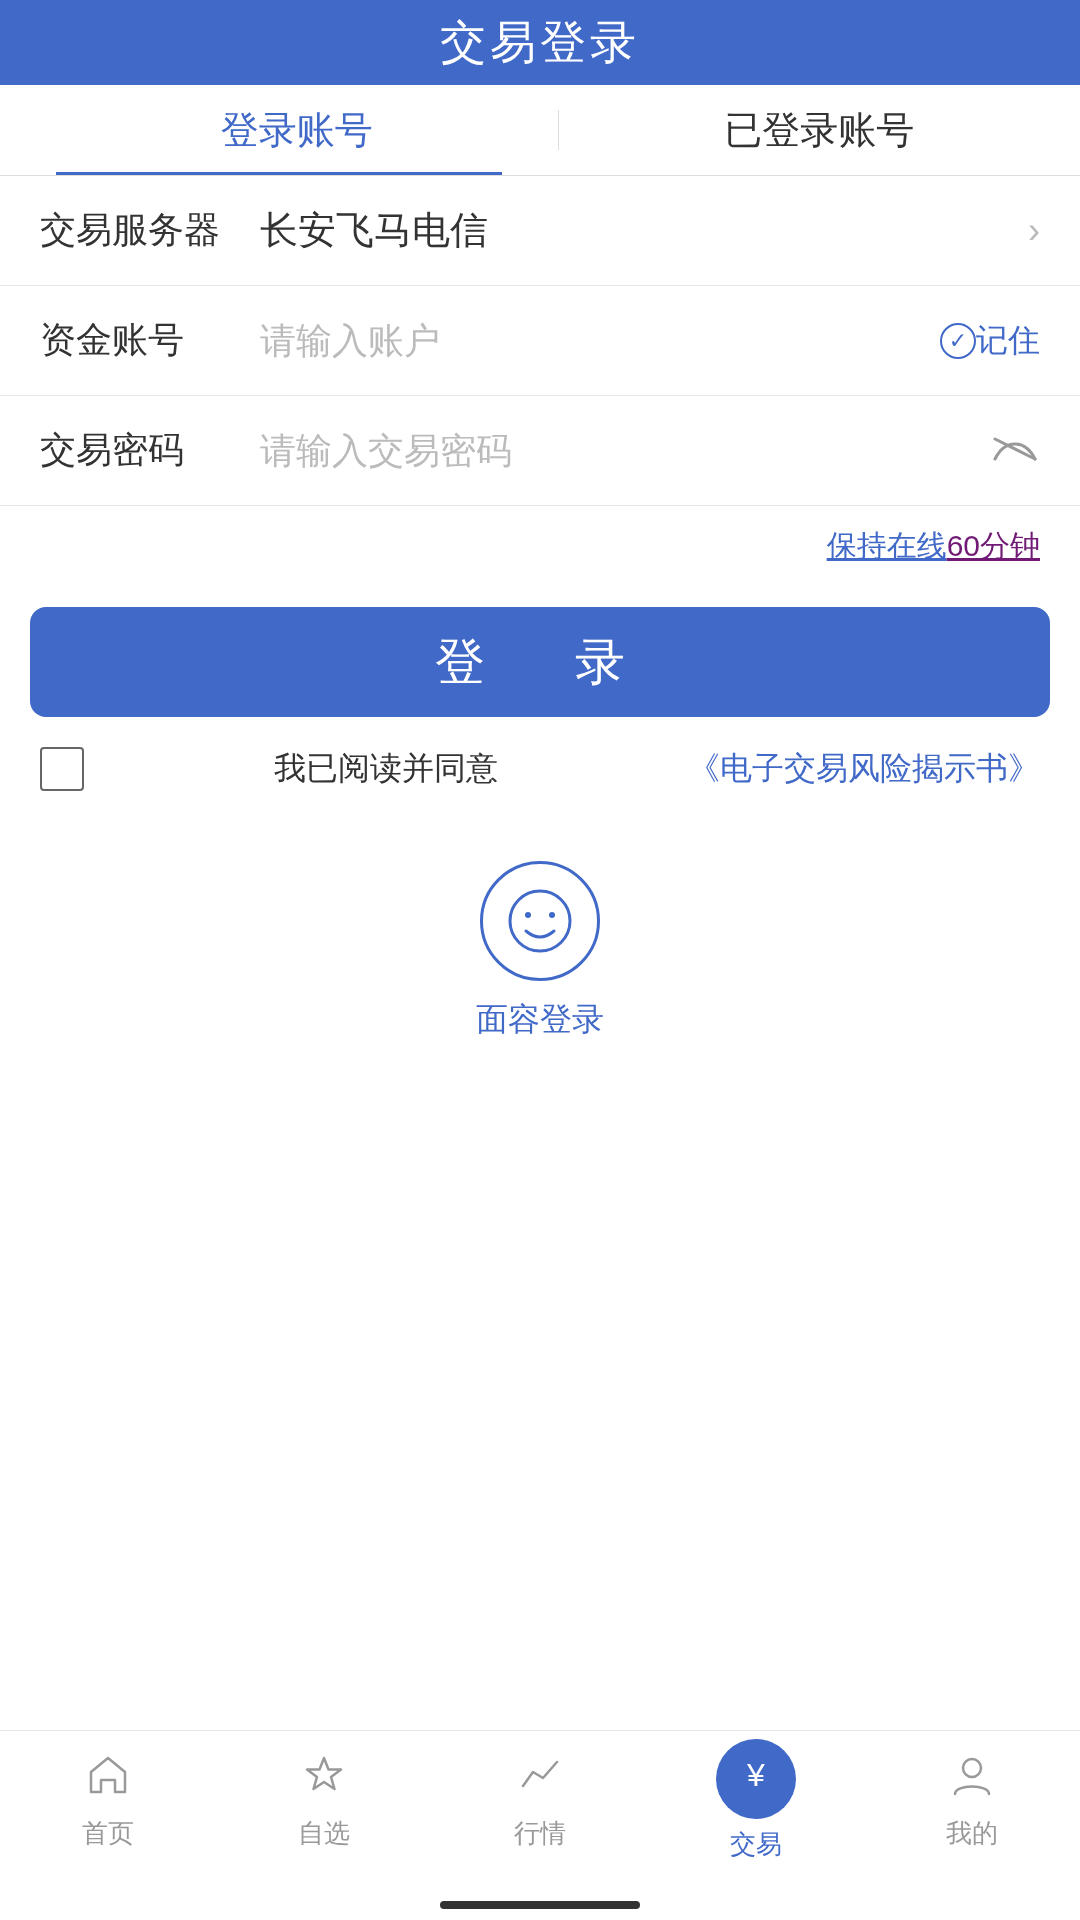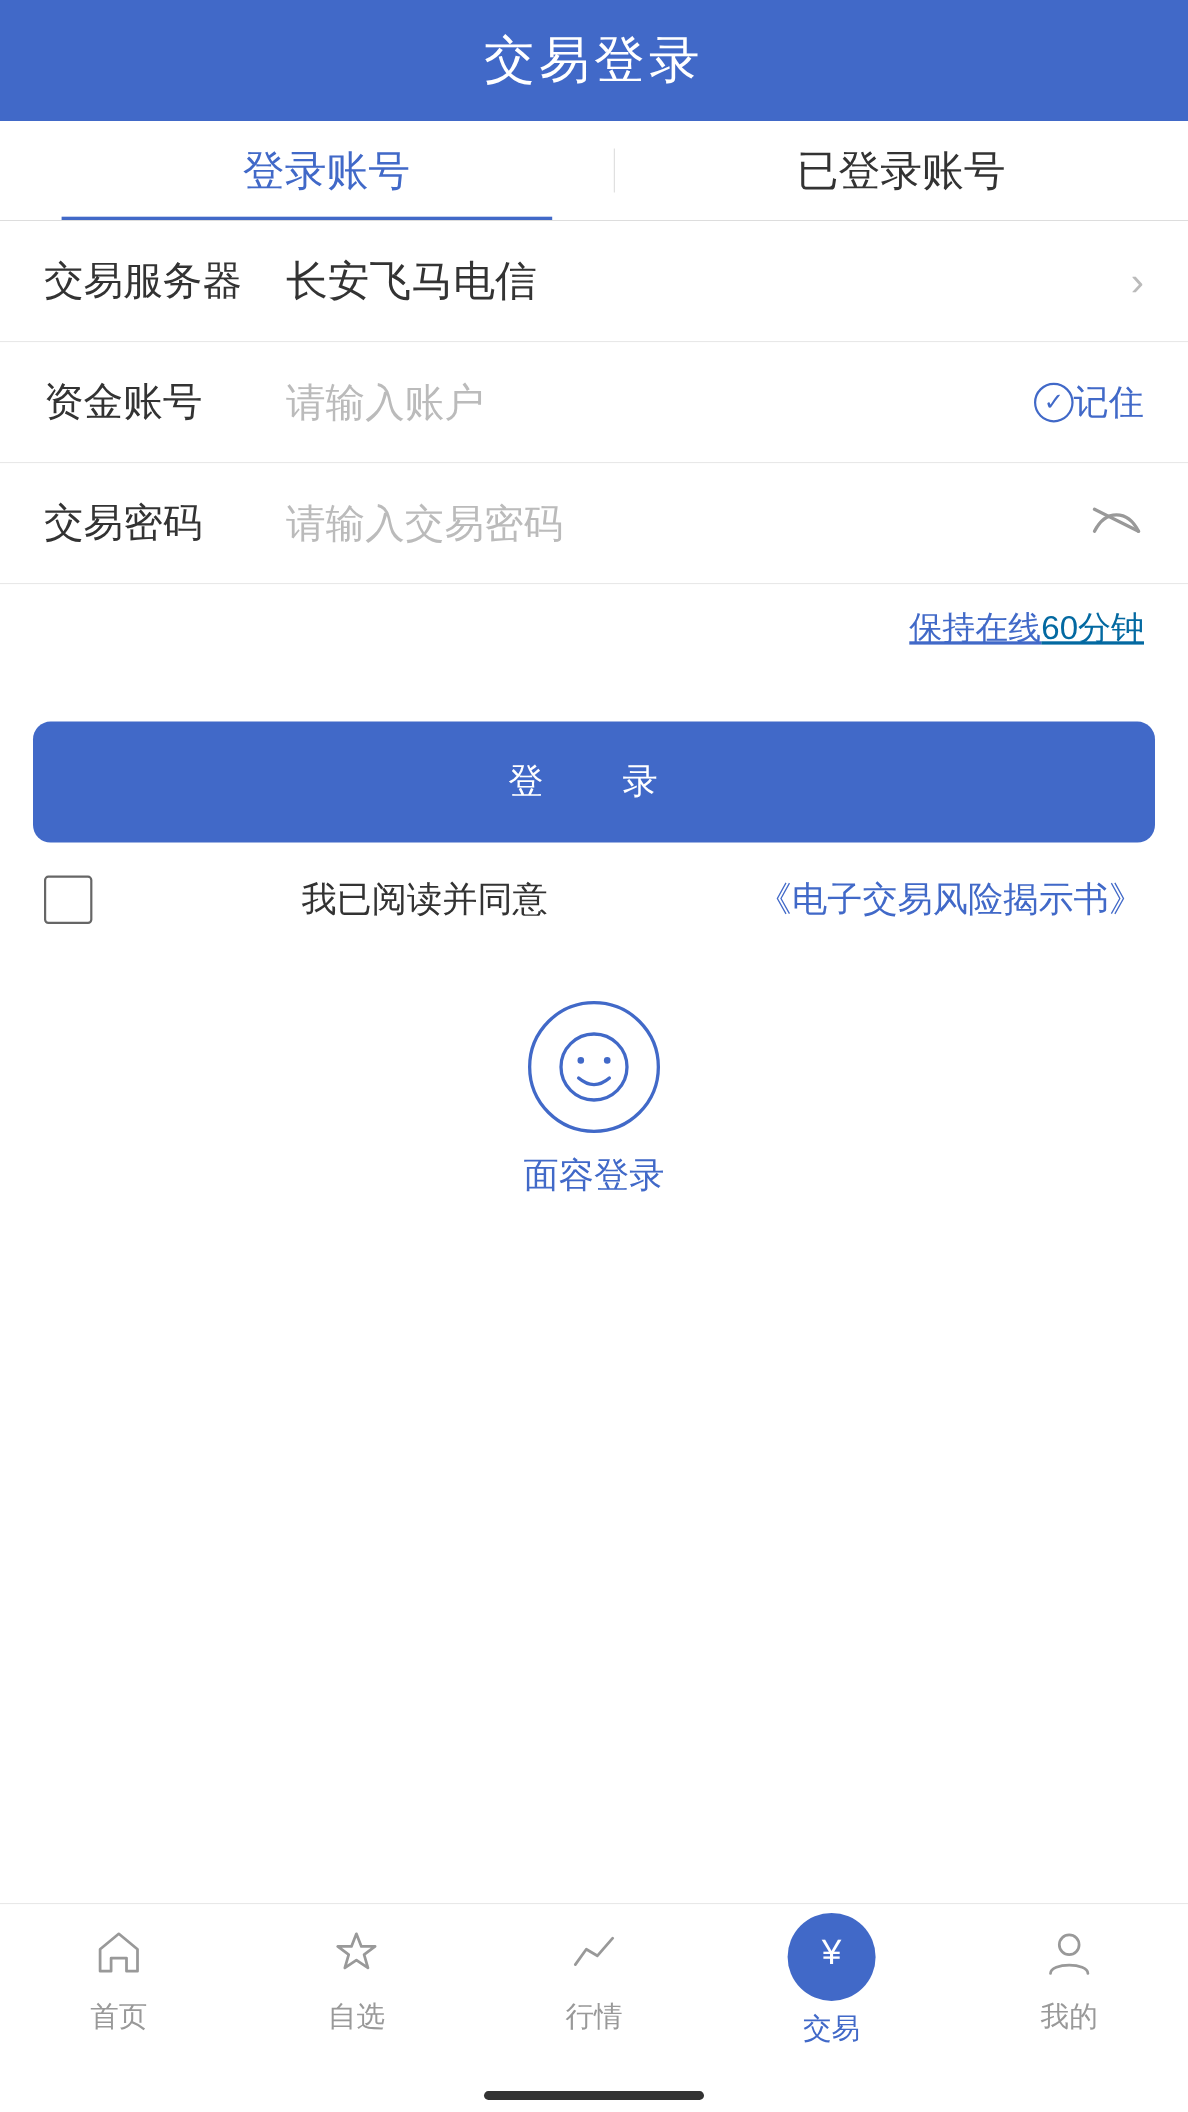--- a/index.html
+++ b/index.html
@@ -15,21 +15,21 @@
       width: 1080px;
       height: 1920px;
       overflow: hidden;
       display: flex;
       flex-direction: column;
     }
 
     
     .header {
       background: #4169C8;
-      height: 110px;
+      height: 85px;
       display: flex;
       align-items: center;
       justify-content: center;
     }
 
     .header-title {
       color: #fff;
       font-size: 46px;
       font-weight: 400;
       letter-spacing: 4px;
@@ -179,27 +179,26 @@
       padding: 30px 30px 30px;
     }
 
     .login-btn {
       width: 100%;
       height: 110px;
       background: #4169C8;
       border-radius: 16px;
       border: none;
       color: #fff;
-      font-size: 32px;
+      font-size: 50px;
       letter-spacing: 20px;
       cursor: pointer;
       display: flex;
       align-items: center;
       justify-content: center;
-      margin-top: 24px;
     }
 
     
     .agreement-row {
       display: flex;
       align-items: center;
       padding: 0 40px;
       gap: 32px;
       margin-bottom: 30px;
       justify-content: space-between;
@@ -363,21 +362,21 @@
     <input class="form-input" type="password" placeholder="请输入交易密码" style="">
     <span class="eye-icon">
       <svg width="50" height="30" viewBox="0 0 50 30" fill="none" xmlns="http://www.w3.org/2000/svg">
         <path d="M5 25 C15 5, 35 5, 45 25" stroke="#999" stroke-width="3" fill="none" stroke-linecap="round"></path>
         <path d="M5 5 L45 25" stroke="#999" stroke-width="3" stroke-linecap="round"></path>
       </svg>
     </span>
   </div>
 
   <div class="keep-online">
-    <span>保持在线</span><span class="keep-online-link" style="color:#0369a1;">60分钟</span>
+    <span>保持在线</span><span class="keep-online-link" style="color:#701a75;">60分钟</span>
   </div>
 
   <div class="login-btn-wrapper">
     <button class="login-btn">登　录</button>
   </div>
 
   <div class="agreement-row">
     <div class="checkbox"></div>
     <span class="agreement-text">我已阅读并同意</span>
     <span class="agreement-link">《电子交易风险揭示书》</span>

